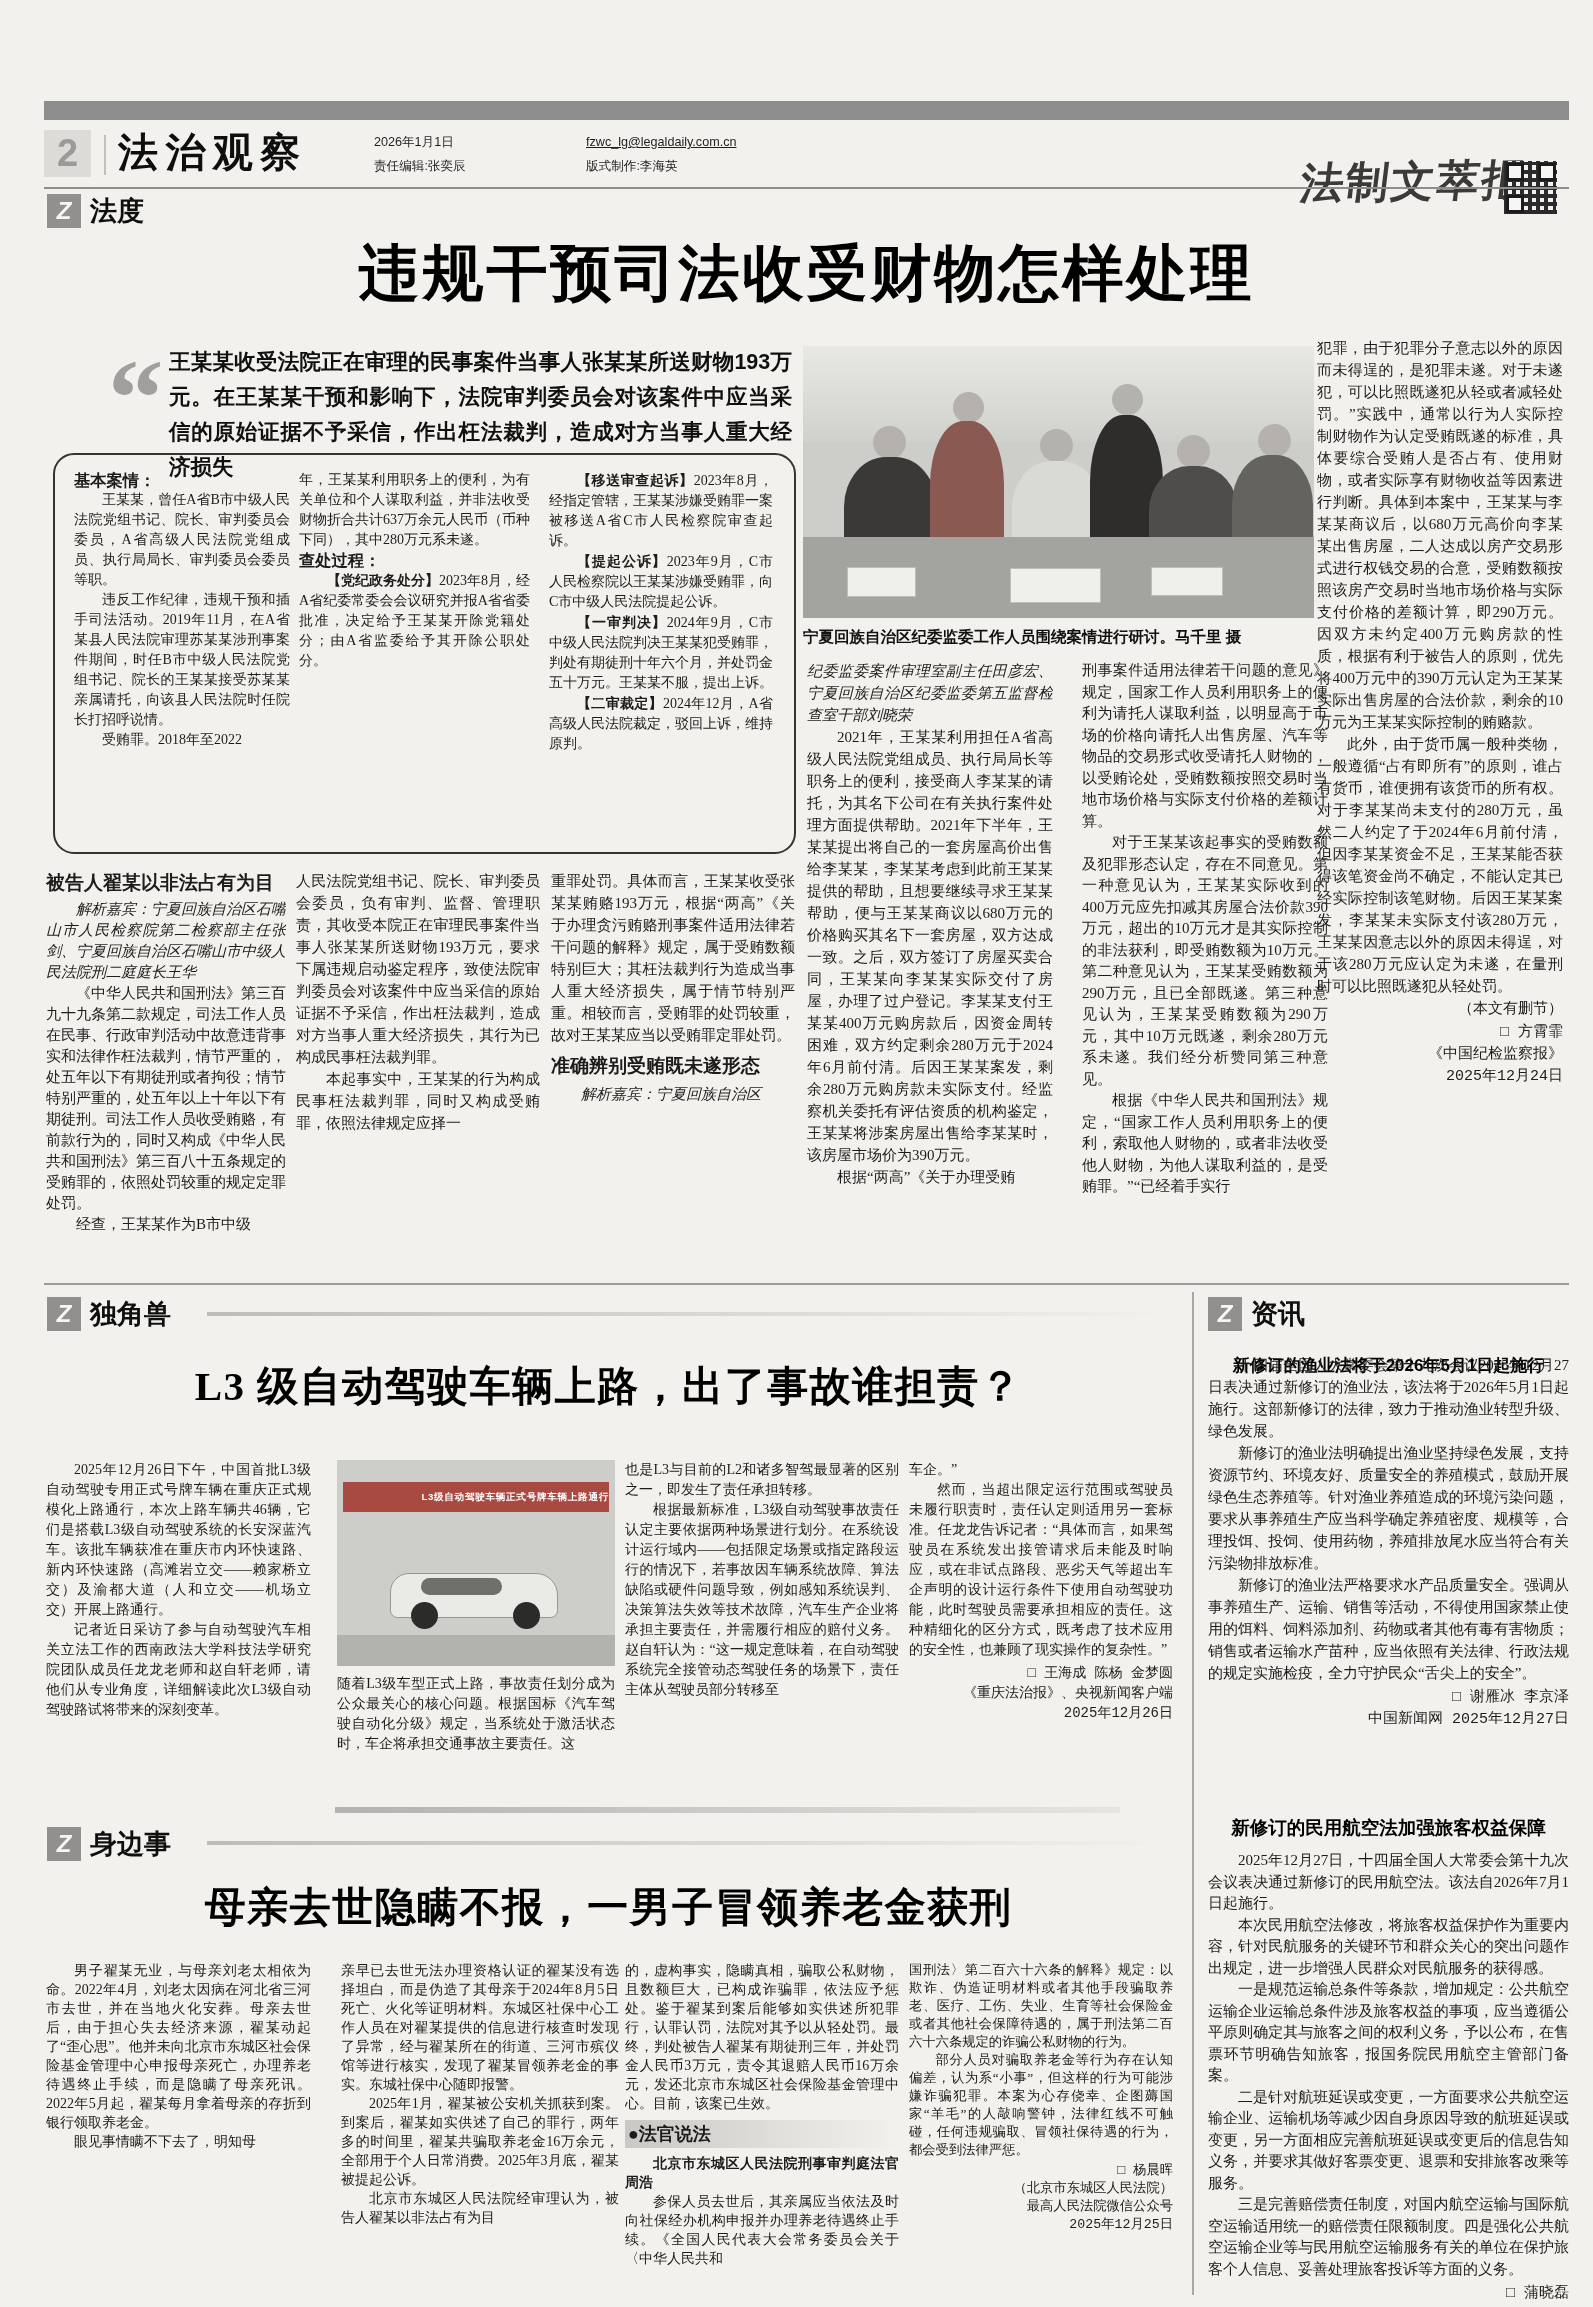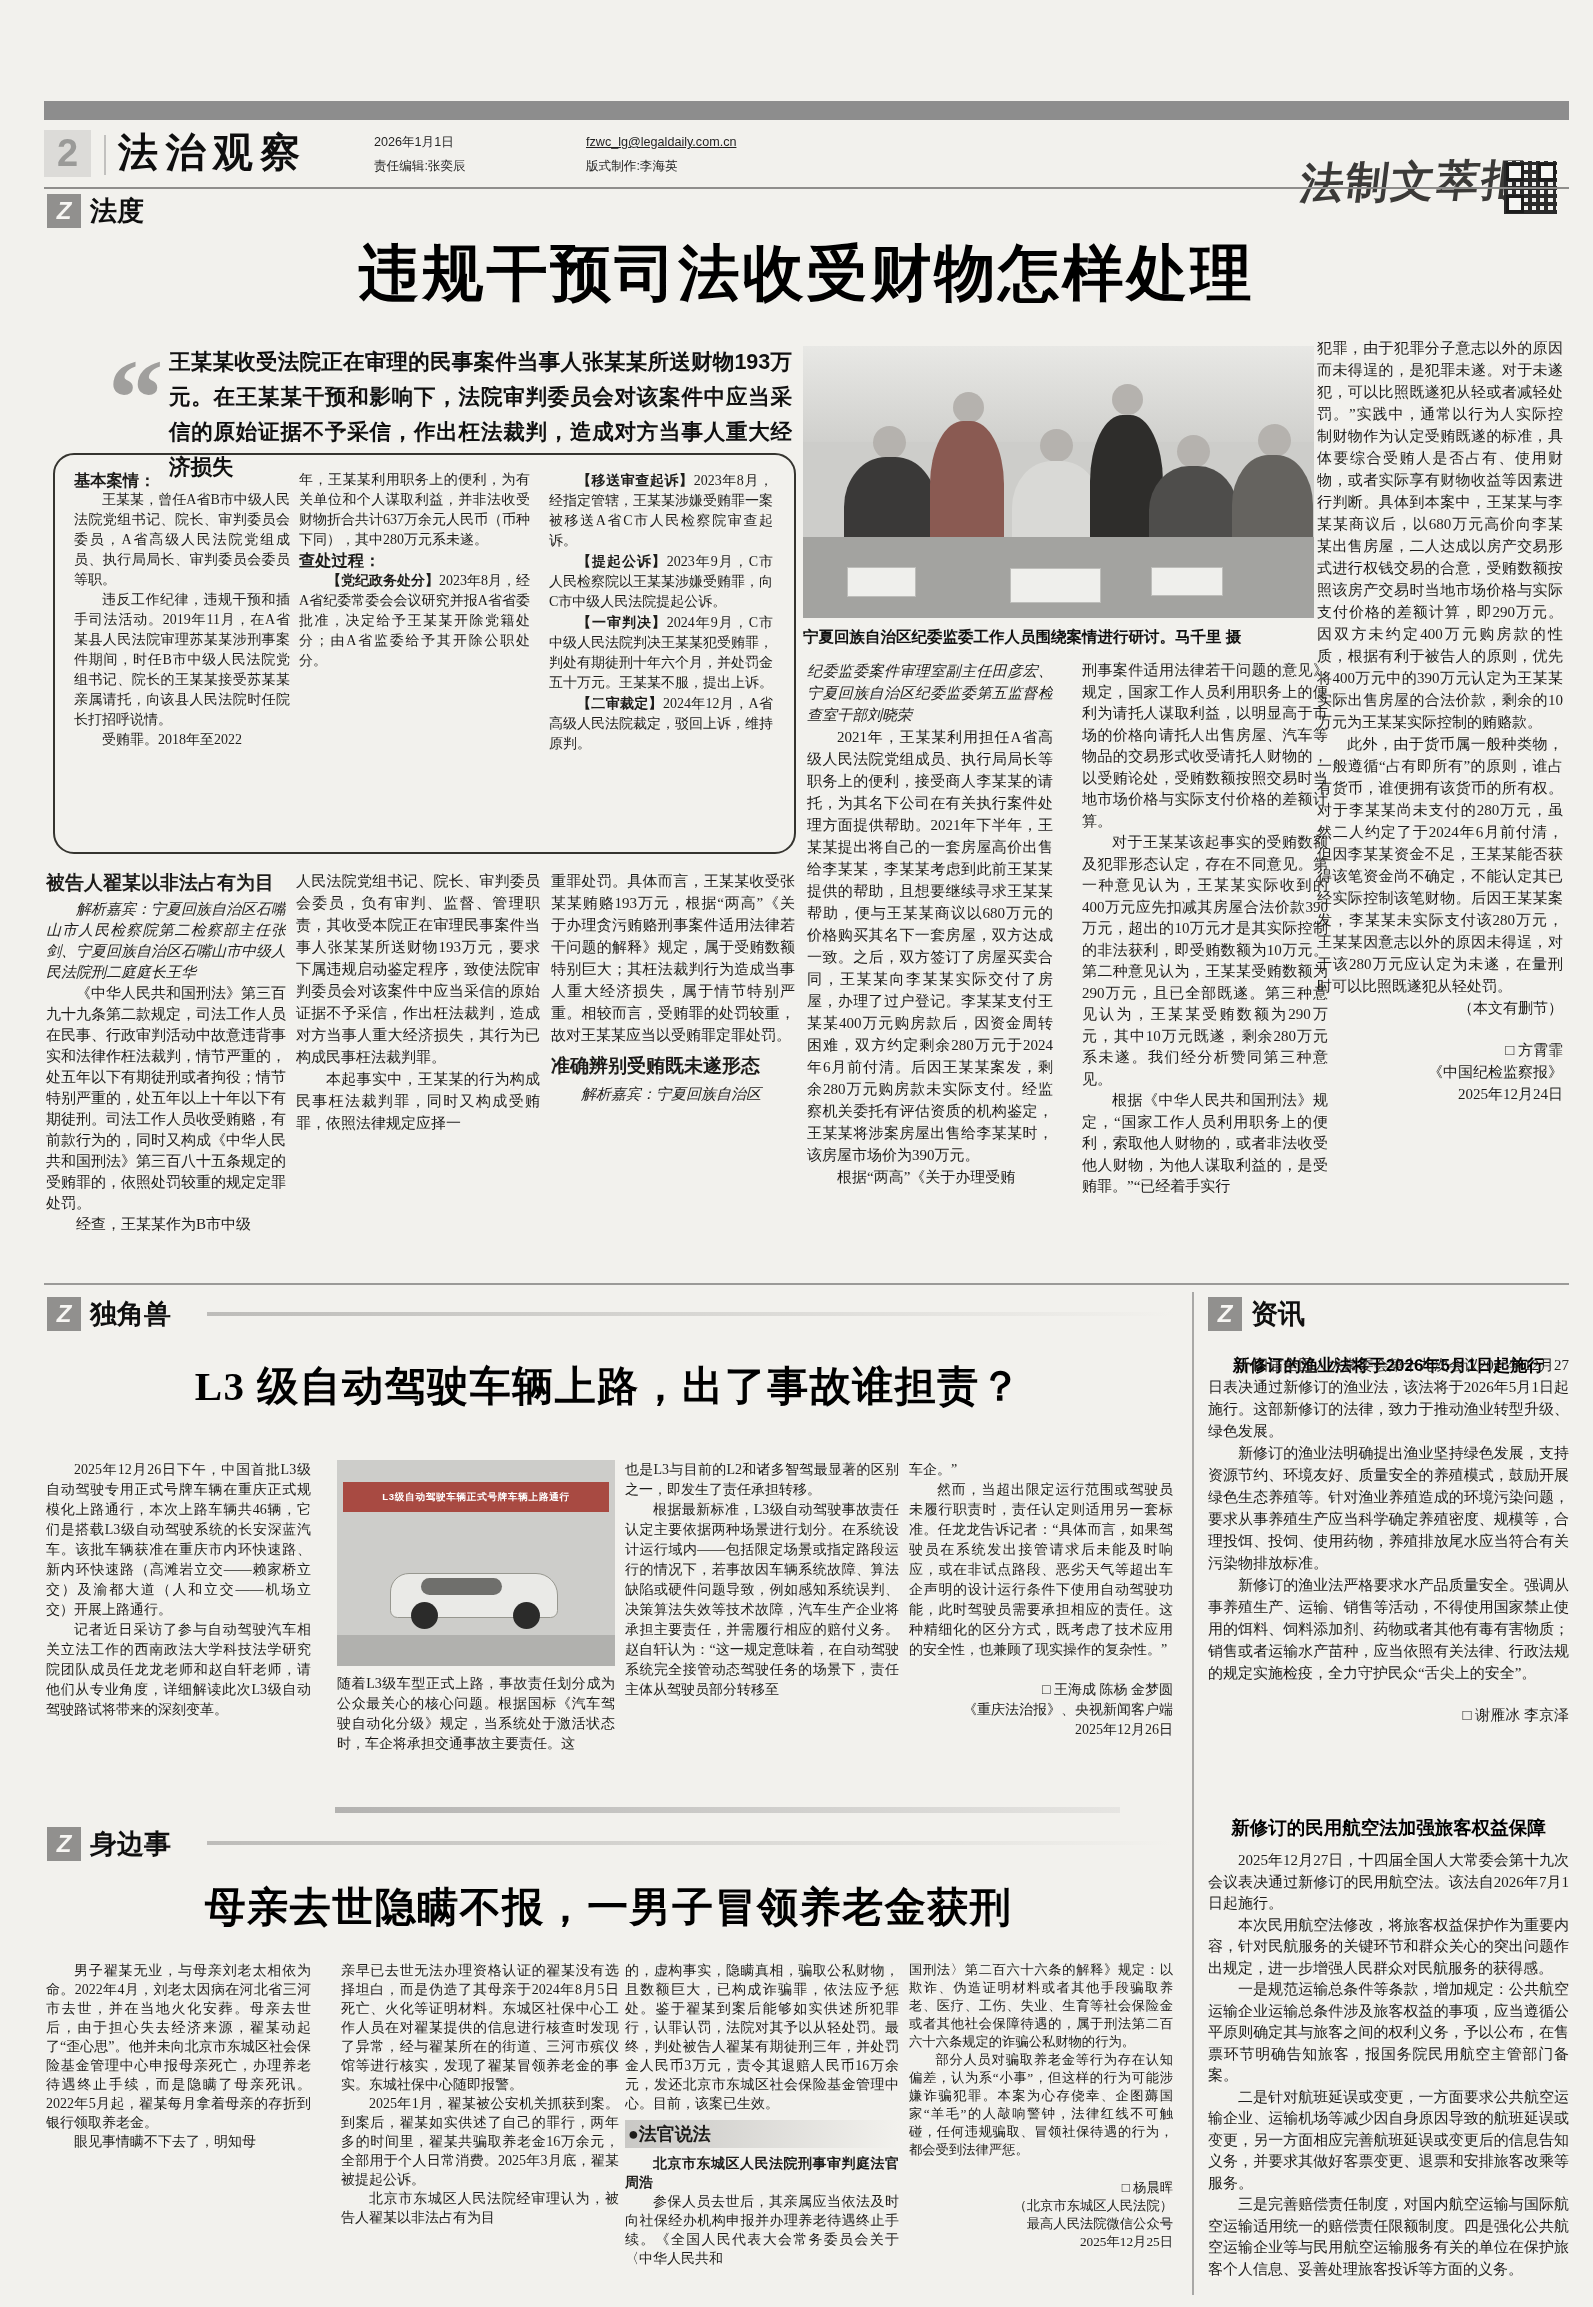--- a/index.html
+++ b/index.html
@@ -45,32 +45,32 @@
   .pitem b{font-family:"Liberation Sans",sans-serif;}
   
   .ncol{position:absolute;overflow:hidden;text-align:justify;font-size:15px;line-height:22px;}
   .ncol p{margin:0;text-indent:2em;}
   .paras{display:block;}
   .carry p:first-child{text-indent:0;}
   .subhead{font:bold 19px/25px "Liberation Sans",sans-serif;text-indent:0;margin:0 0 4.4px 0;}
   .guest{font-style:italic;text-indent:2em;margin:0;}
   .note{text-align:right;text-indent:0 !important;margin:3px 0 0 0;}
   .byline p{text-align:right;text-indent:0 !important;margin:0;}
-  .byline{margin-top:20px;}
+  .byline{margin-top:3px;font-family:Liberation Mono, monospace;}
   .rule-h{position:absolute;background:#9b9a98;}
   
   .photo{position:absolute;overflow:hidden;background:#cdcdca;}
   .caption{position:absolute;font:bold 15.5px/22px "Liberation Sans",sans-serif;color:#111;}
   .fig-head{position:absolute;border-radius:50%;background:#b5b2ae;}
   .fig-body{position:absolute;border-radius:45% 45% 6px 6px;}
   .shelf{position:absolute;left:0;top:0;right:0;height:96px;background:linear-gradient(180deg,#e8e8e5,#d0d0cd);}
   .table{position:absolute;left:0;bottom:0;right:0;height:81px;background:#a3a3a0;}
   .paper-sheet{position:absolute;background:#efefec;border:0.7px solid #bdbdba;}
   .banner{position:absolute;left:6px;right:6px;top:22px;height:30px;background:#a84a42;
-      color:#fff;font:bold 9.6px/30px "Liberation Sans",sans-serif;text-align:center;letter-spacing:0.7px;}
+      color:#fff;font:bold 9.6px/30px "Liberation Sans",sans-serif;text-align:right;letter-spacing:0.7px;}
   .car-body{position:absolute;left:53px;top:113px;width:166px;height:43px;background:#eaeae7;
       border:1.5px solid #97978f;border-radius:19px 22px 7.4px 7.4px;}
   .car-glass{position:absolute;left:30px;top:4.4px;width:81px;height:16.3px;background:#6f6f6c;border-radius:9px;}
   .wheel{position:absolute;width:27px;height:27px;border-radius:50%;background:#2b2b2a;}
   .road{position:absolute;left:0;right:0;bottom:0;height:31px;background:#b1b1ae;}
   
   .judgebar{font:bold 18px/28px "Liberation Sans",sans-serif;text-indent:0 !important;
       background:linear-gradient(90deg,#c9c8c5,#f2f1ed);margin:7.4px 0 6px 0;padding-left:3px;}
   .judgetitle{font-family:"Liberation Sans",sans-serif;font-weight:bold;}
   

